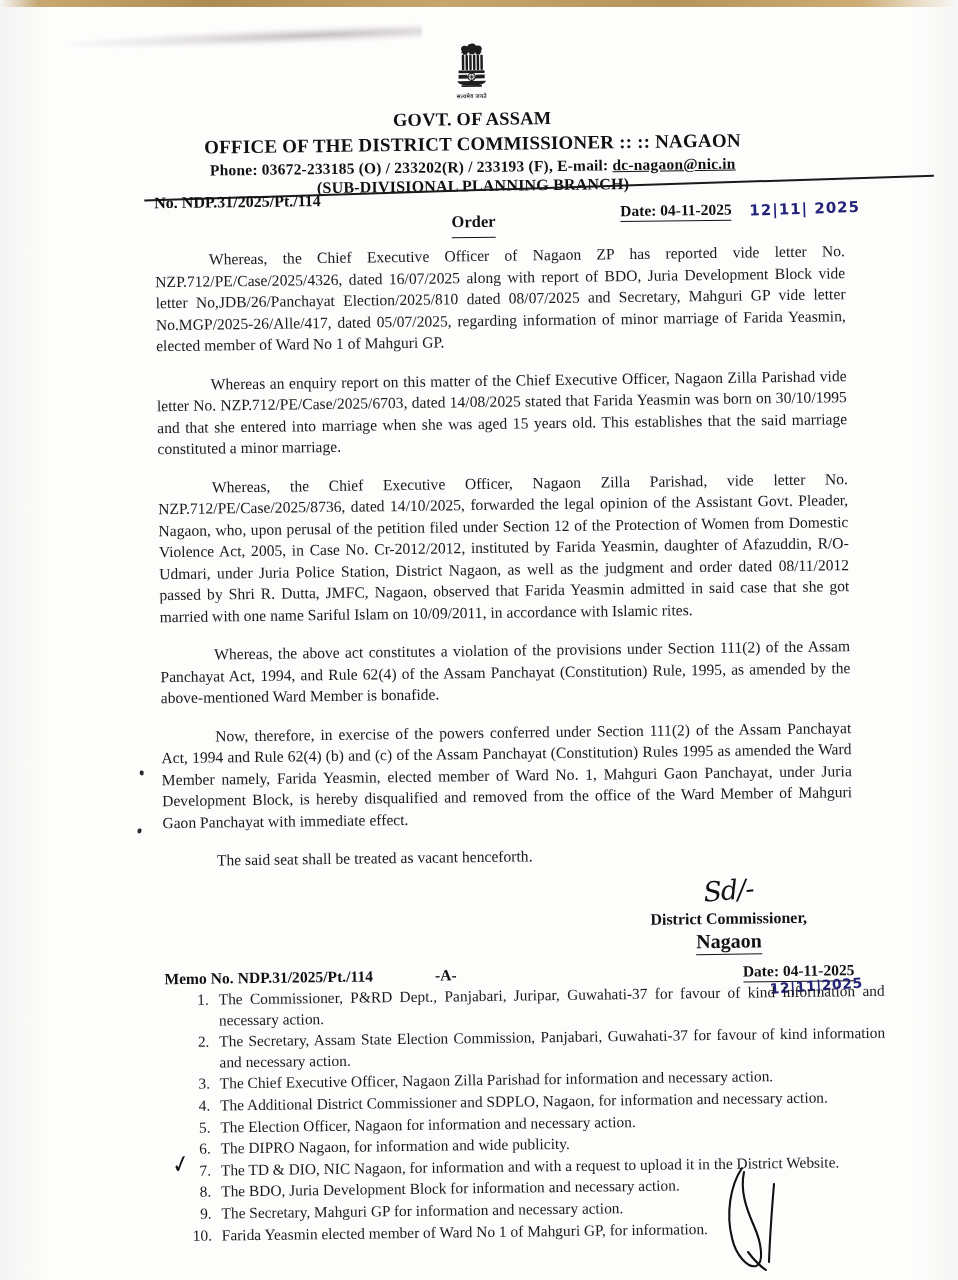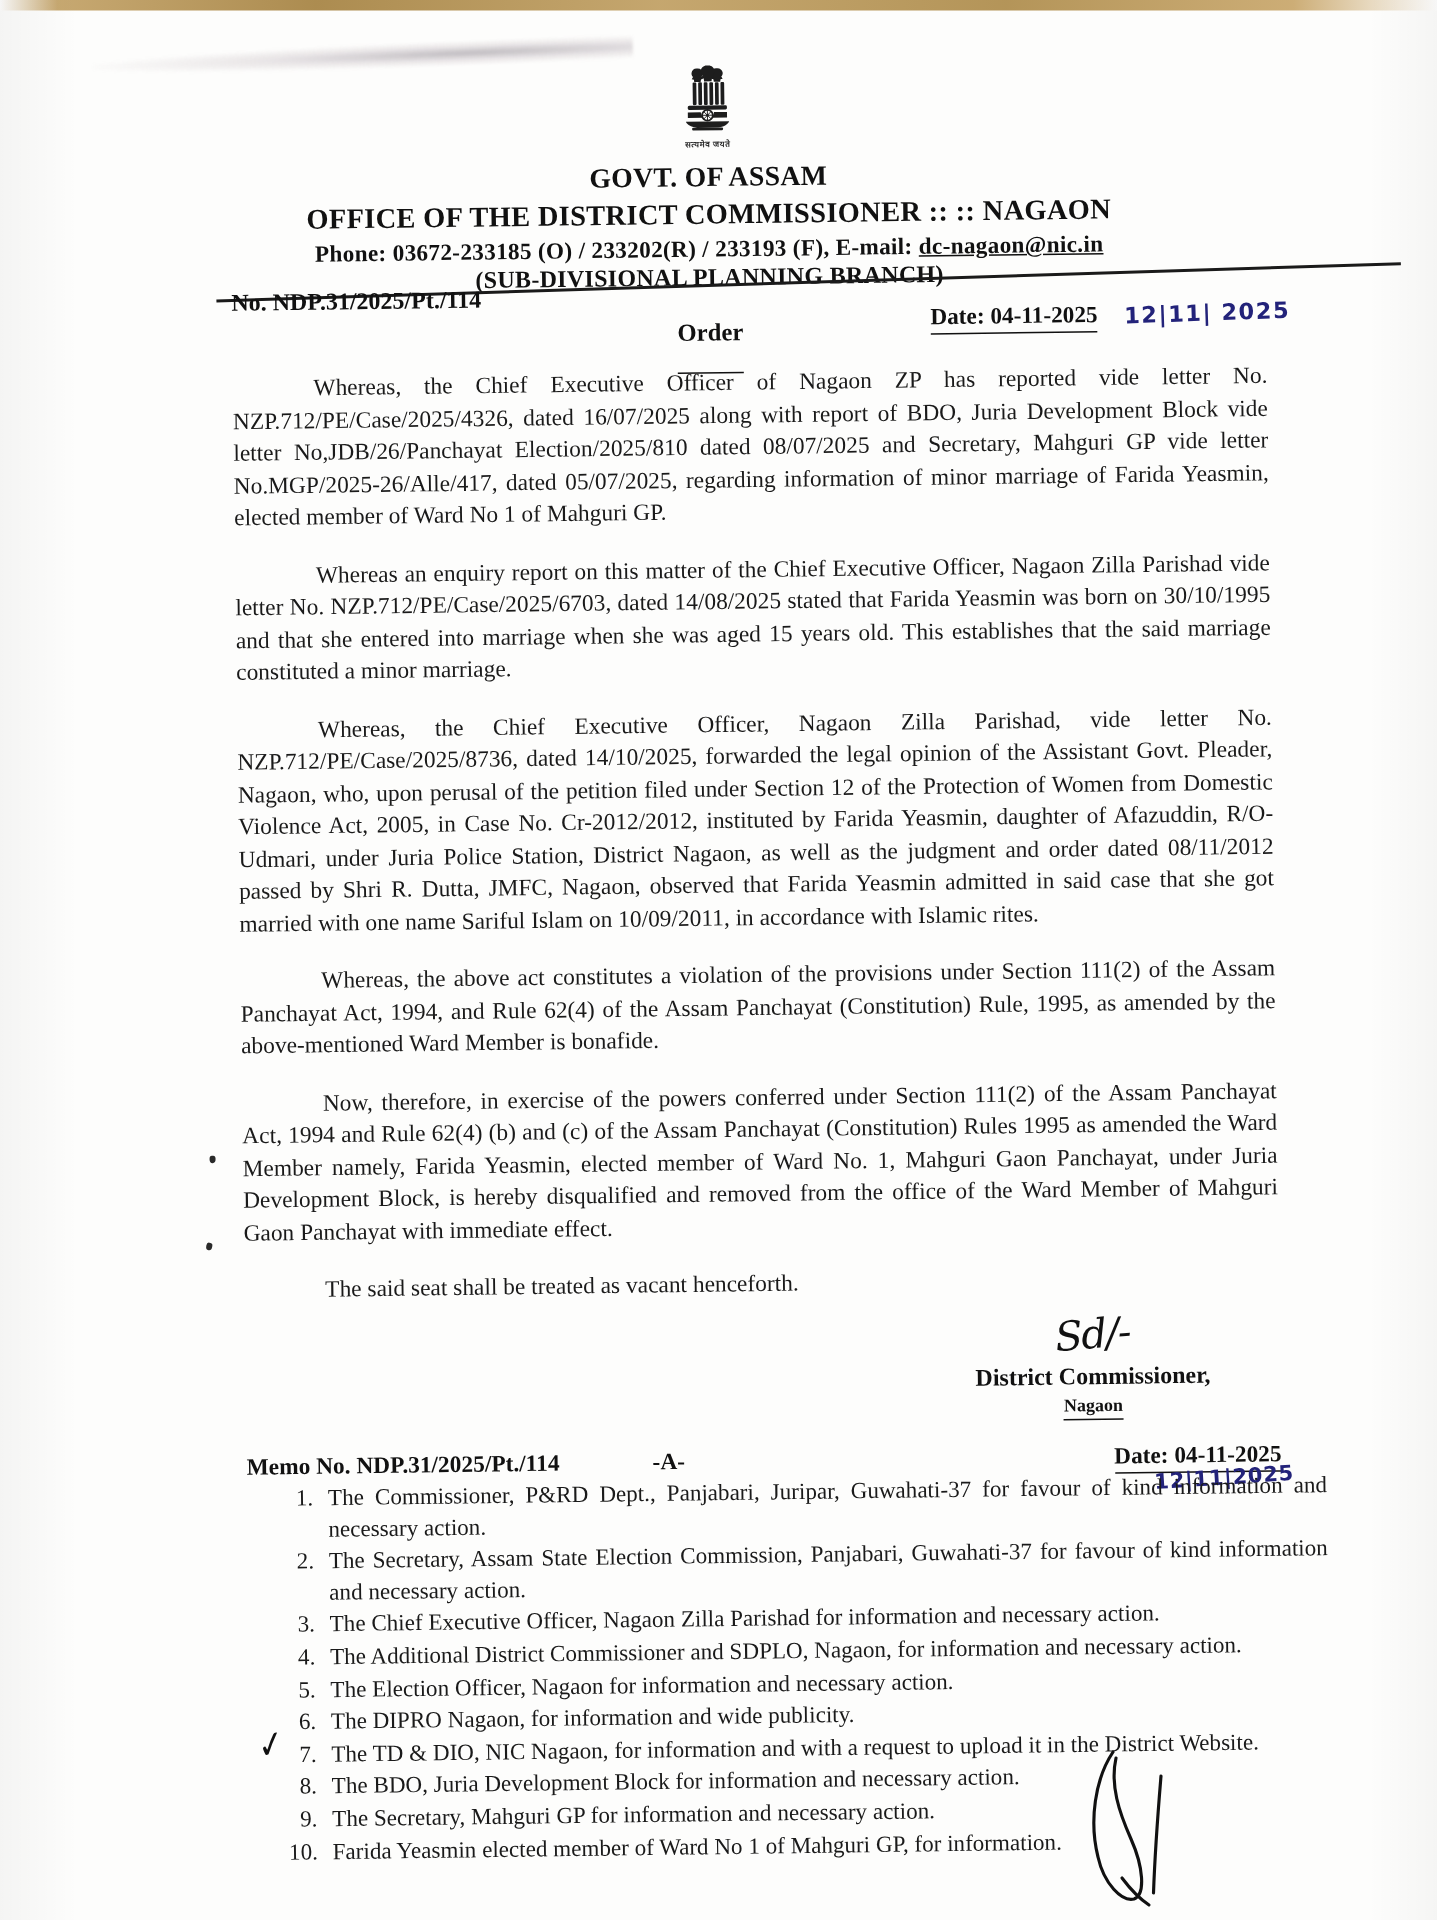--- a/index.html
+++ b/index.html
@@ -121,21 +121,21 @@
   }
   .order-word {
     position: absolute;
     left: 0; right: 0;
     top: 212px;
     text-align: center;
     font-size: 16.5px;
     font-weight: 700;
     color: #111;
   }
-  .order-word span { border-bottom: 1.6px solid #111; padding-bottom: 17px; }
+  .order-word span { border-bottom: 1.6px solid #111; padding-bottom: 6px; }
 
   .date-block {
     position: absolute;
     right: 92px;
     top: 203px;
     text-align: left;
   }
   .date-printed {
     font-size: 15.5px;
     font-weight: 700;
@@ -191,21 +191,21 @@
     display: inline-block;
     letter-spacing: -1px;
   }
   .sig-title {
     font-size: 16px;
     font-weight: 700;
     color: #111;
     margin-top: 6px;
   }
   .sig-place {
-    font-size: 12px;
+    font-size: 20px;
     font-weight: 700;
     color: #111;
     border-bottom: 1.5px solid #111;
     display: inline-block;
     margin-top: 2px;
     padding-bottom: 1px;
   }
 
   
   .memo-row {

